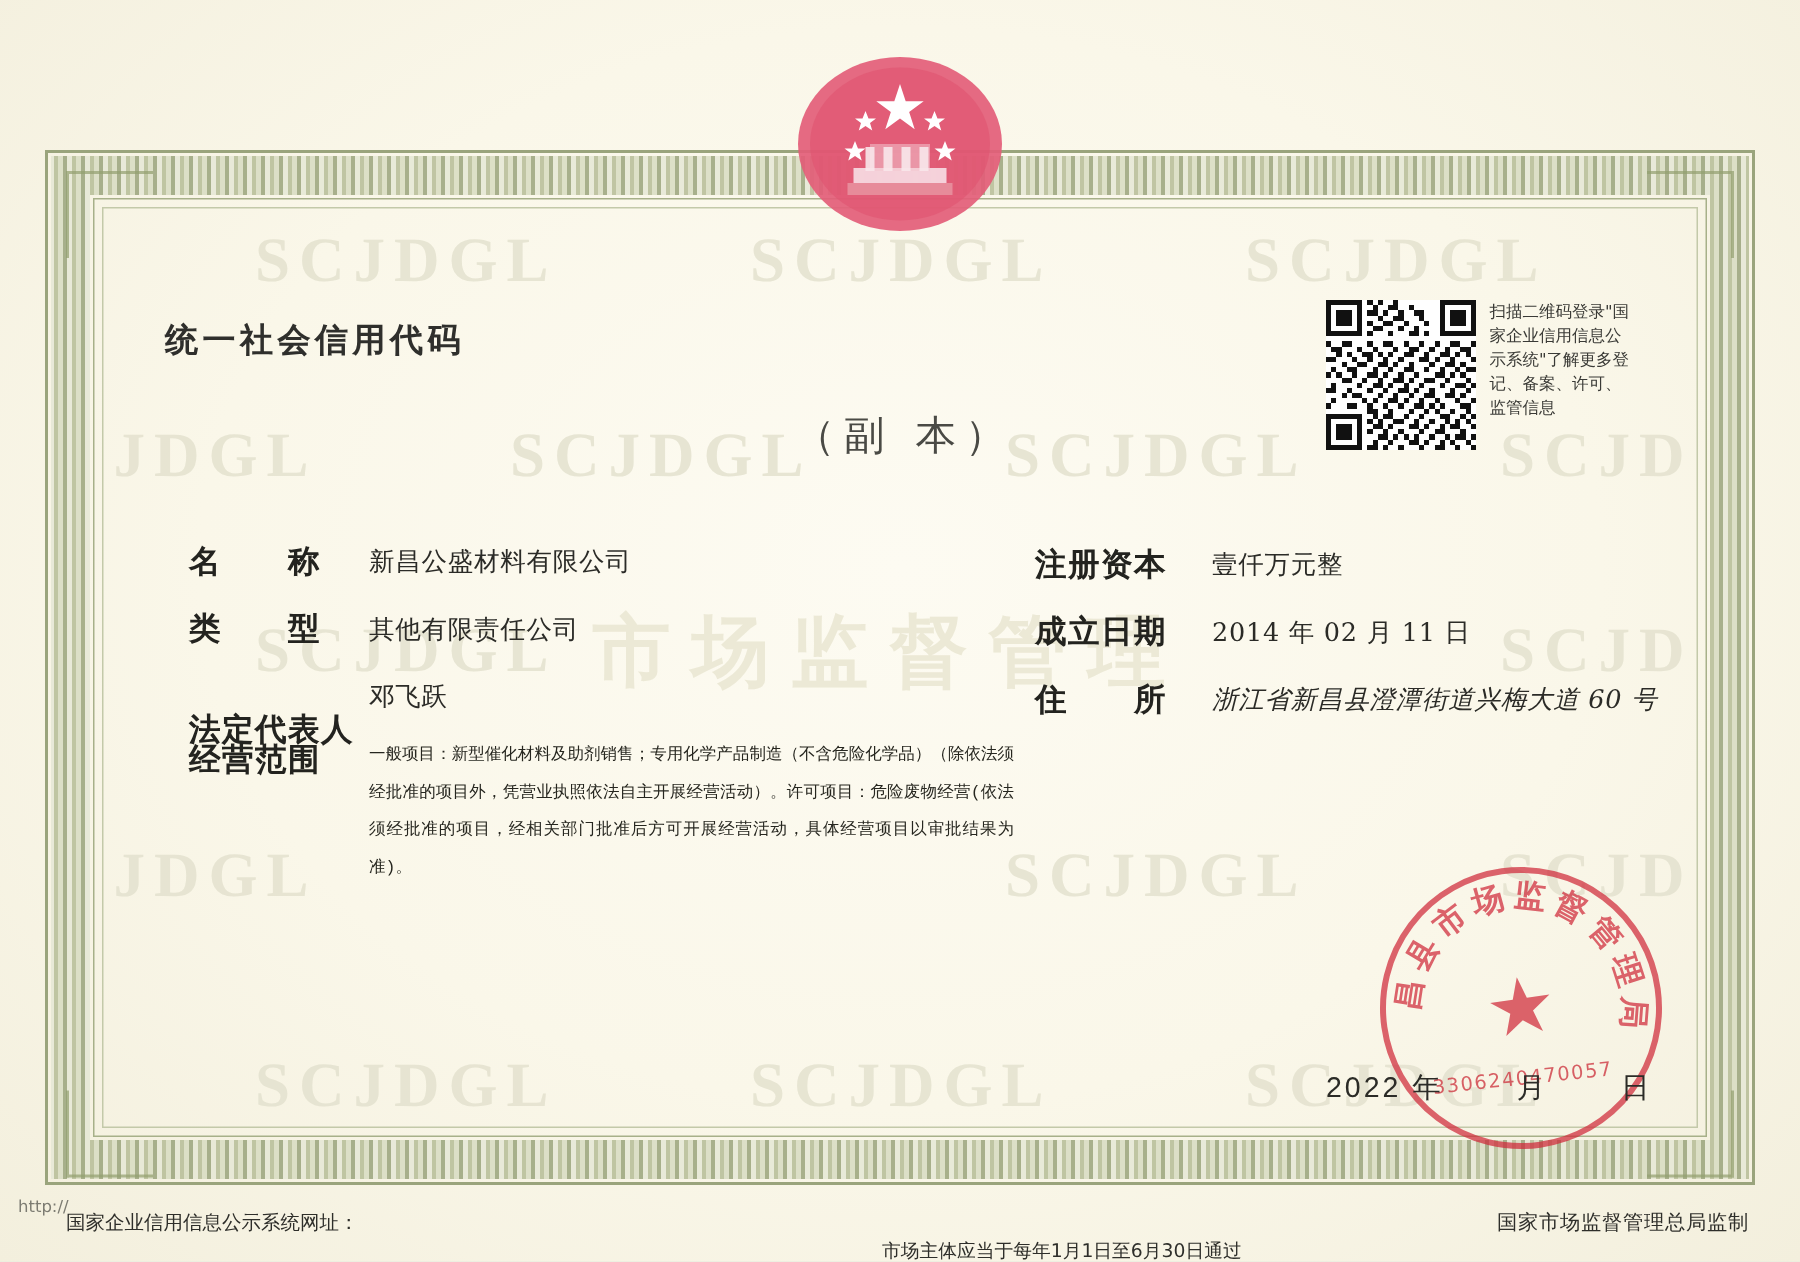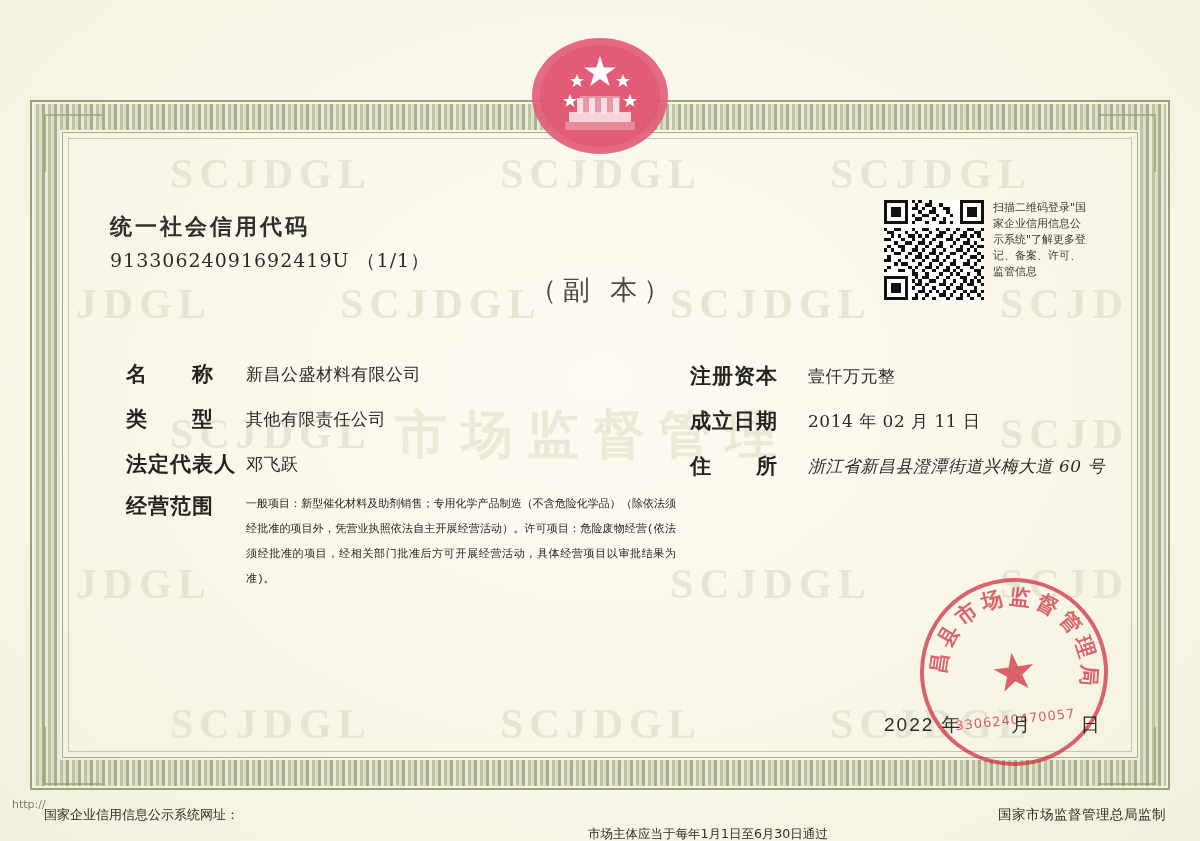--- a/index.html
+++ b/index.html
@@ -224,21 +224,20 @@
         <rect x="64" y="64" width="6" height="16"></rect>
         <rect x="76" y="64" width="6" height="16"></rect>
         <rect x="88" y="64" width="6" height="16"></rect>
       </g>
     </svg>
   </div>
 
   <div class="subtitle">（副 本）</div>
 
   <div class="code-label">统一社会信用代码</div>
-  <div class="code-value">91330624091692419U （1/1）</div>
 
   <div class="qr-box">
     <svg viewBox="0 0 29 29" width="100" height="100" shape-rendering="crispEdges">
       <rect width="29" height="29" fill="#ffffff"></rect>
       <g fill="#111111">
         <rect x="0" y="0" width="7" height="1"></rect>
           <rect x="0" y="6" width="7" height="1"></rect>
         <rect x="0" y="0" width="1" height="7"></rect>
           <rect x="6" y="0" width="1" height="7"></rect>
         <rect x="2" y="2" width="3" height="3"></rect>
@@ -452,21 +451,21 @@
     </svg>
   </div>
   <div class="qr-note">扫描二维码登录"国家企业信用信息公示系统"了解更多登记、备案、许可、监管信息</div>
 
   <div class="field-label" style="left:126px;top:360px;">名　　称</div>
   <div class="field-value" style="left:246px;top:363px;">新昌公盛材料有限公司</div>
 
   <div class="field-label" style="left:126px;top:405px;">类　　型</div>
   <div class="field-value" style="left:246px;top:408px;">其他有限责任公司</div>
 
-  <div class="field-label" style="left:126px;top:450px;">法定代表人</div>
+  <div class="field-label" style="left:126px;top:472px;">法定代表人</div>
   <div class="field-value" style="left:246px;top:453px;">邓飞跃</div>
 
   <div class="field-label" style="left:126px;top:492px;">经营范围</div>
   <div class="scope-value">一般项目：新型催化材料及助剂销售；专用化学产品制造（不含危险化学品）（除依法须经批准的项目外，凭营业执照依法自主开展经营活动）。许可项目：危险废物经营(依法须经批准的项目，经相关部门批准后方可开展经营活动，具体经营项目以审批结果为准)。</div>
 
   <div class="field-label" style="left:690px;top:362px;">注册资本</div>
   <div class="field-value" style="left:808px;top:365px;">壹仟万元整</div>
 
   <div class="field-label" style="left:690px;top:407px;">成立日期</div>
   <div class="field-value" style="left:808px;top:410px;">2014 年 02 月 11 日</div>

